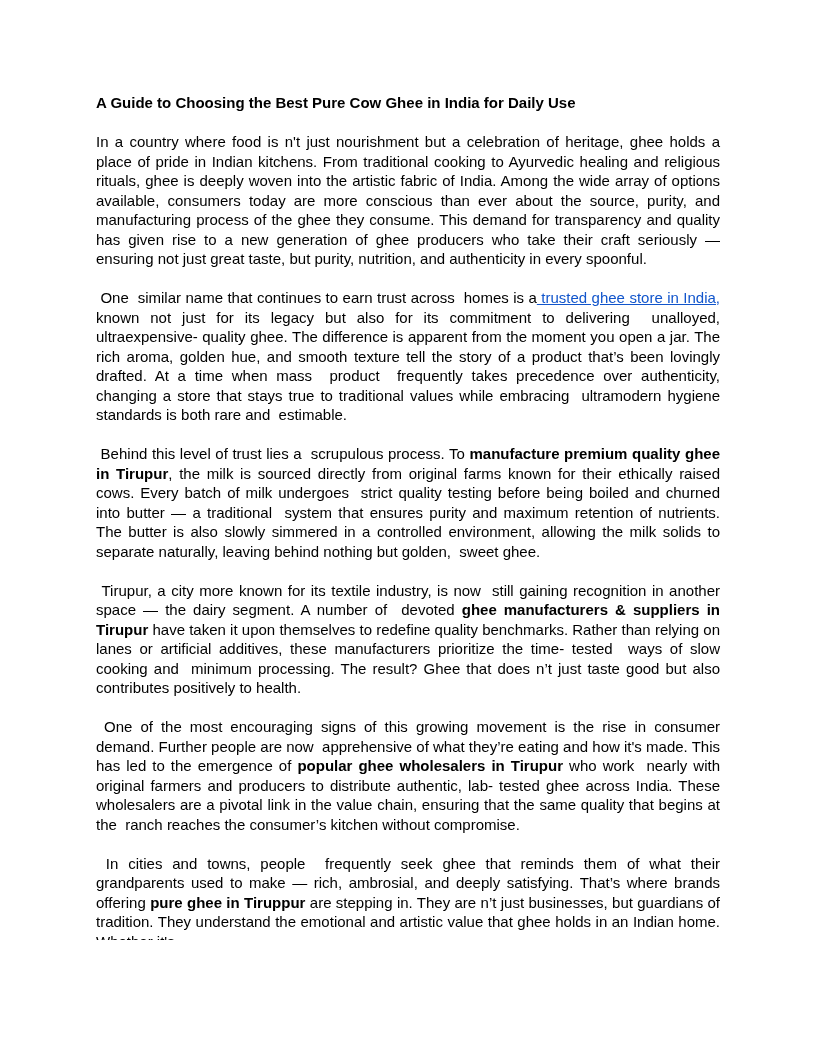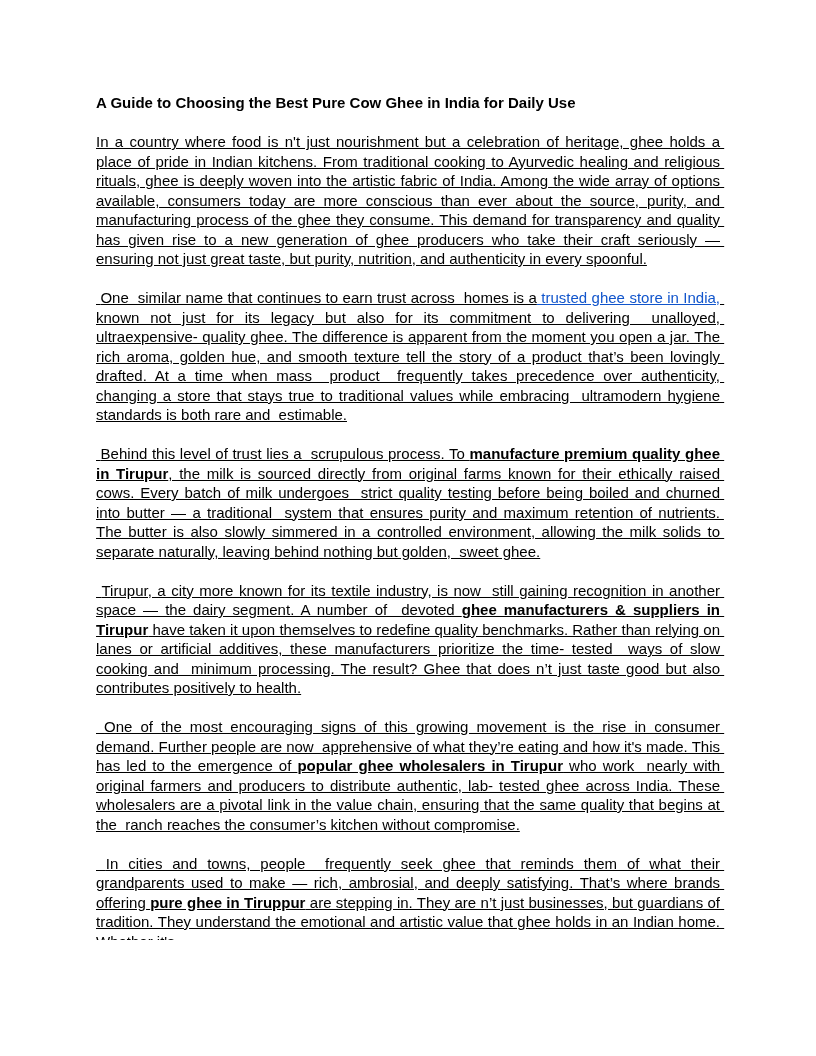--- a/index.html
+++ b/index.html
@@ -22,21 +22,20 @@
   .doc-title {
     font-size: 15px;
     font-weight: bold;
     margin: 0 0 19.5px 0;
     white-space: pre-wrap;
   }
   .para {
     margin: 0 0 19.5px 0;
     text-align: justify;
     white-space: pre-wrap;
-    text-decoration: underline;
   }
   .para strong {
     font-weight: bold;
   }
   .link {
     text-decoration: underline;
   }
 </style>
 </head>
 <body>

